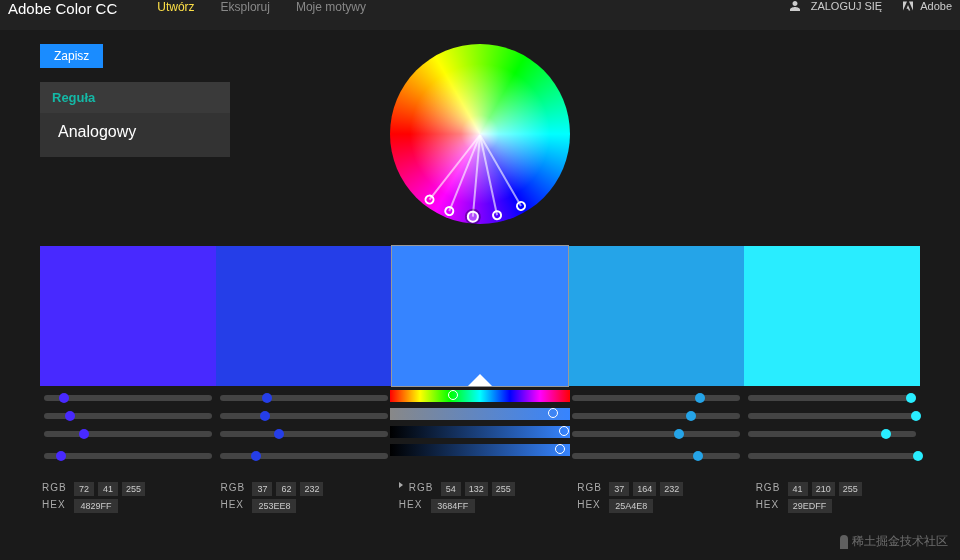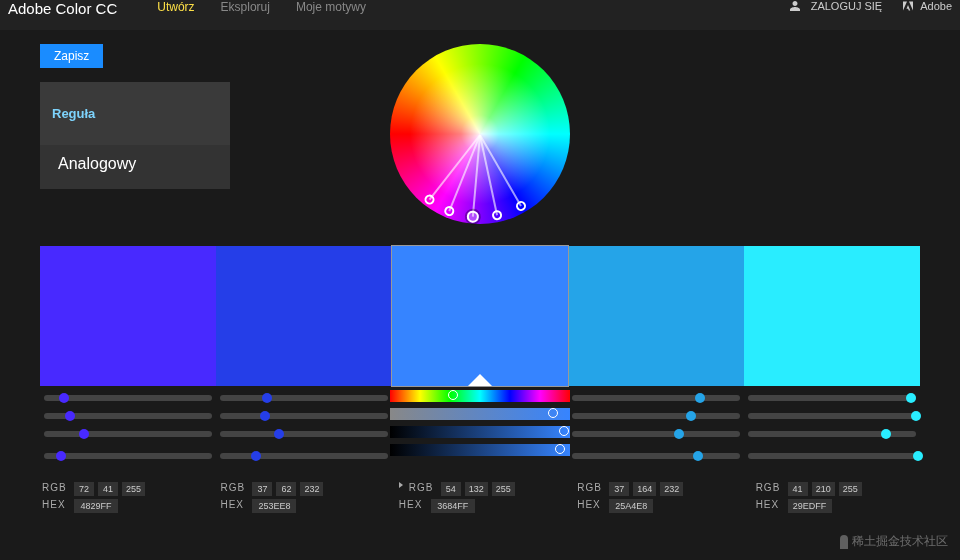--- a/index.html
+++ b/index.html
@@ -10,21 +10,21 @@
   .nav-item { font-size: 12px; color: #888; cursor: pointer; }
   .nav-item.active { color: #fde047; }
   .header-right { display: flex; align-items: center; gap: 20px; font-size: 11px; color: #ccc; }
   .login { display: flex; align-items: center; gap: 10px; cursor: pointer; }
   .adobe-link { display: flex; align-items: center; gap: 6px; cursor: pointer; }
   .adobe-logo { width: 12px; height: 12px; display: inline-block; }
   .main-row { display: flex; padding: 14px 40px 0 40px; gap: 30px; }
   .left-panel { width: 190px; }
   .save-btn { background: #1a8cff; color: #fff; border: none; padding: 5px 14px; font-size: 12px; cursor: pointer; margin-bottom: 14px; }
   .rule-panel { background: #333; }
-  .rule-header { background: #3a3a3a; padding: 24px 12px; font-size: 13px; font-weight: bold; color: #7dd3fc; }
+  .rule-header { background: #3a3a3a; padding: 8px 12px; font-size: 13px; font-weight: bold; color: #14b8a6; }
   .rule-body { padding: 10px 18px 16px; font-size: 16px; color: #fff; cursor: pointer; }
   .wheel-wrap { flex: 1; display: flex; justify-content: center; }
   .wheel { width: 180px; height: 180px; border-radius: 50%; position: relative; background: conic-gradient(from -90deg, #ff0000, #ff8000, #ffff00, #80ff00, #00ff00, #00ff80, #00ffff, #0080ff, #0000ff, #8000ff, #ff00ff, #ff0080, #ff0000); cursor: crosshair; }
   .wheel::after { content: ""; position: absolute; inset: 0; border-radius: 50%; background: radial-gradient(circle at center, rgba(255,255,255,0.95) 0%, rgba(255,255,255,0.5) 15%, rgba(255,255,255,0) 55%); }
   .arm { position: absolute; left: 50%; top: 50%; height: 2px; width: 82px; background: rgba(255,255,255,0.6); transform-origin: 0 50%; z-index: 2; }
   .arm .dot { position: absolute; right: -5px; top: -4px; width: 10px; height: 10px; border: 2px solid #fff; border-radius: 50%; }
   .arm.sel .dot { width: 12px; height: 12px; top: -5px; right: -6px; box-shadow: 0 0 0 2px rgba(0,0,0,0.3); background: rgba(255,255,255,0.3); }
   .swatches { display: flex; margin: 22px 40px 0 40px; height: 140px; }
   .swatch { flex: 1; }
   .swatch.sel { outline: 1px solid #999; position: relative; }

